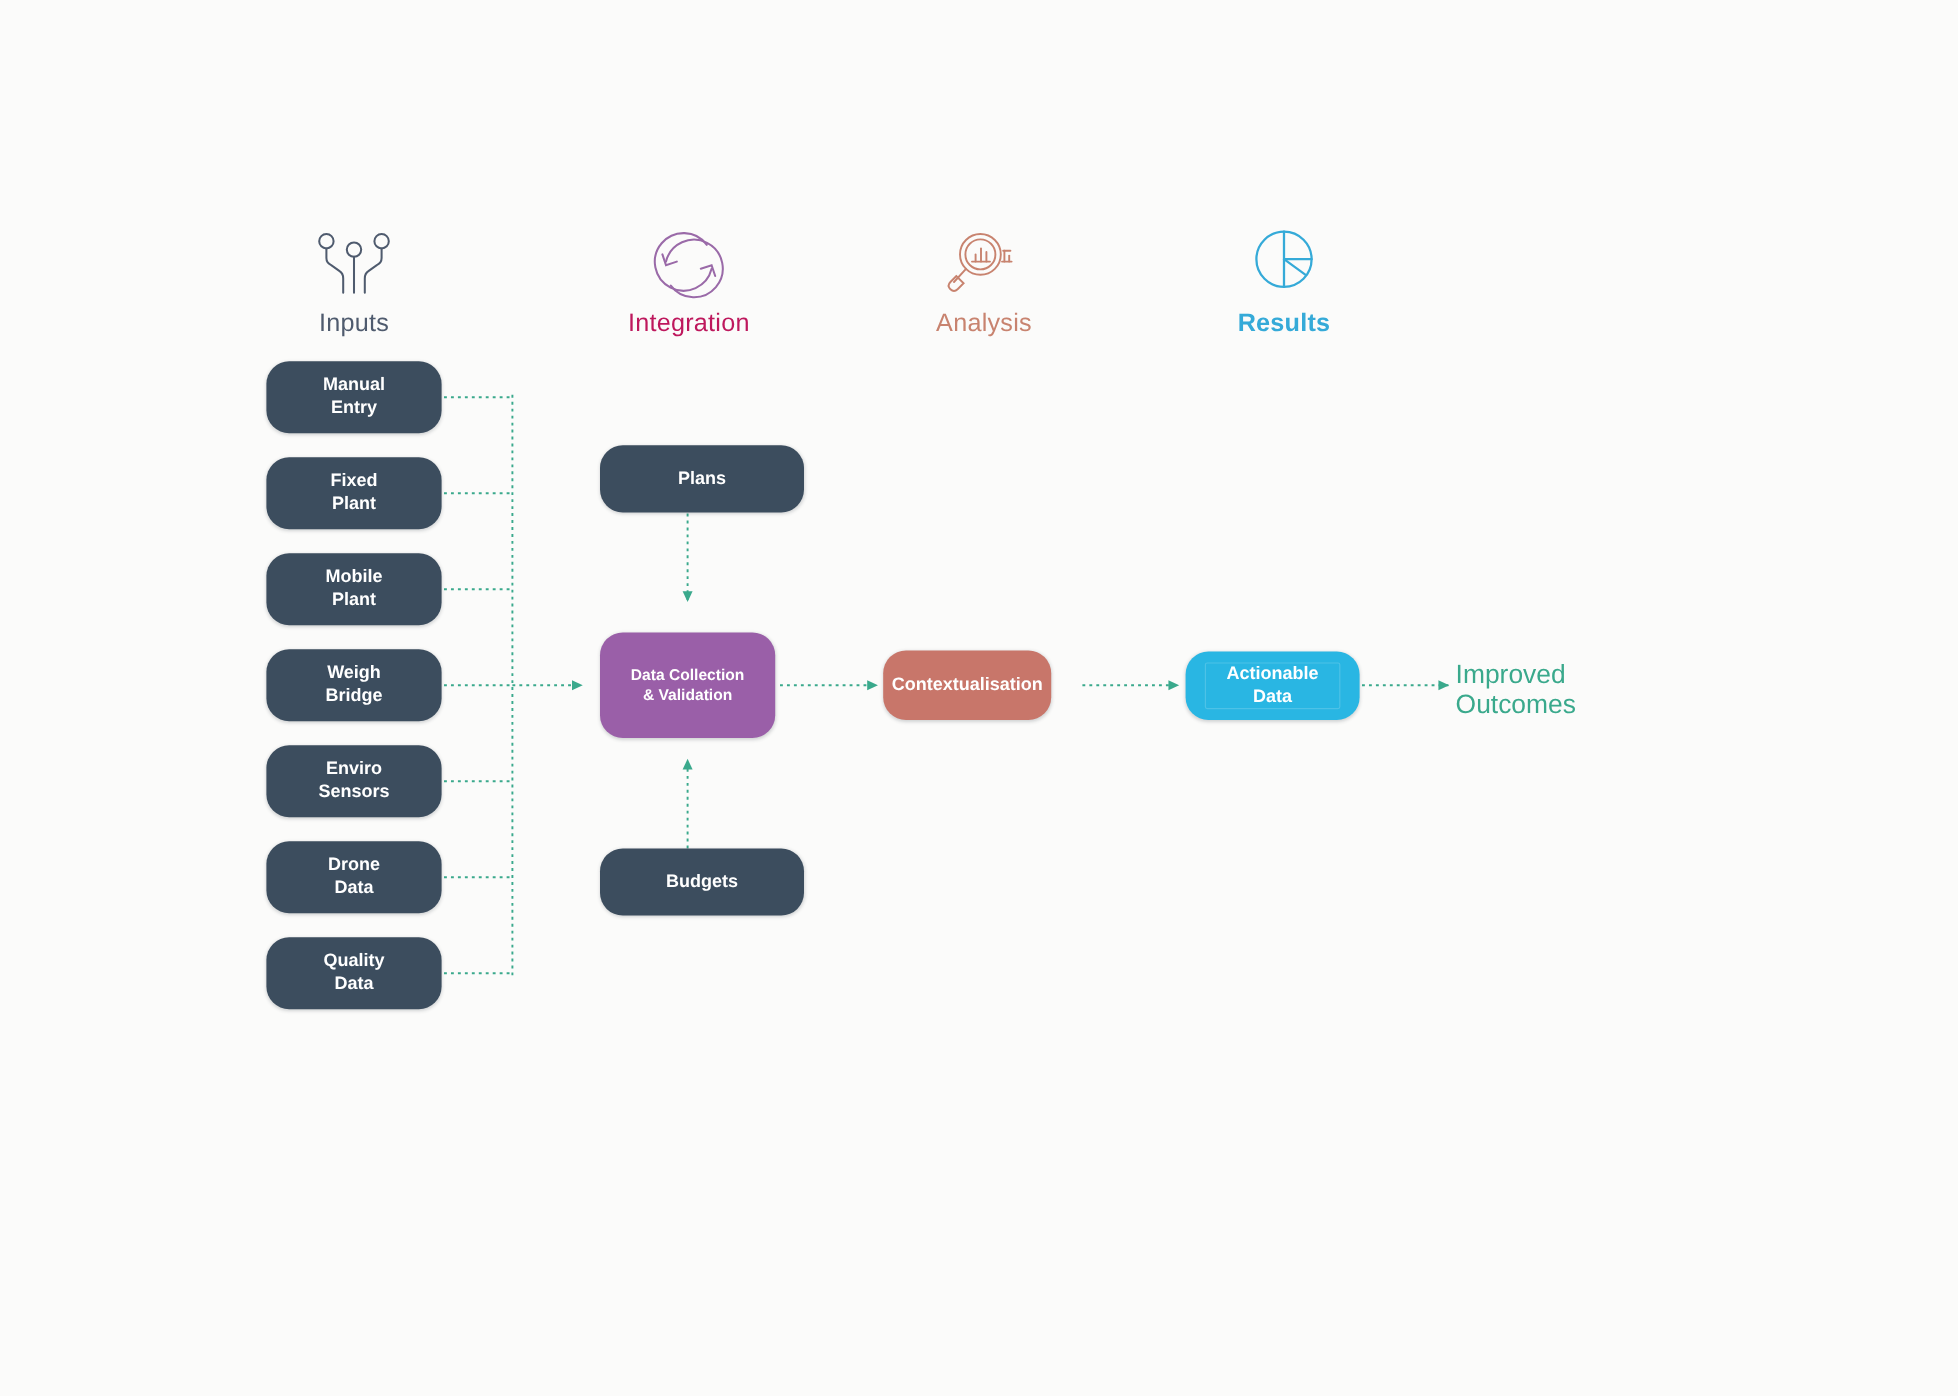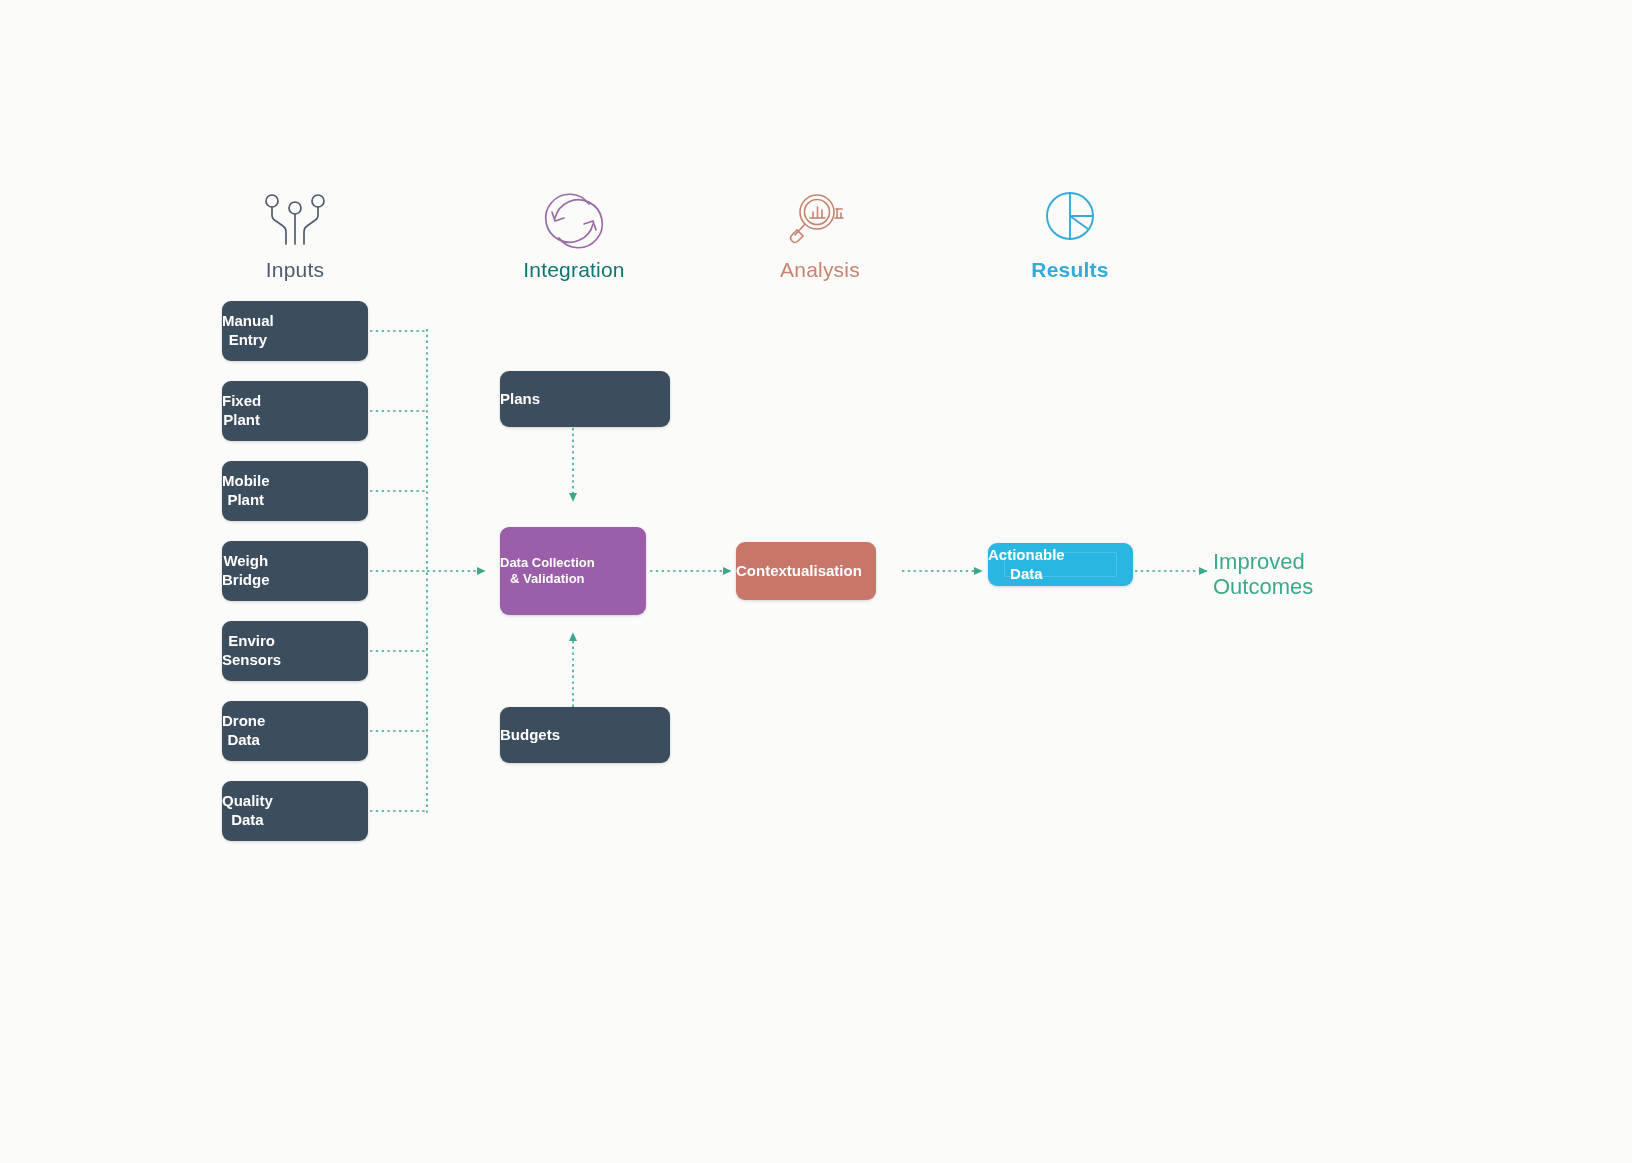--- a/index.html
+++ b/index.html
@@ -32,31 +32,32 @@
     height: 62px;
     display: block;
   }
   .col-head .cap {
     margin-top: 6px;
     font-size: 21px;
     letter-spacing: .2px;
     white-space: nowrap;
   }
   .cap-inputs     { color: #4f5b6e; }
-  .cap-integration{ color: #0f766e; }
+  .cap-integration{ color: #be185d; }
   .cap-analysis   { color: #c8836f; }
   .cap-results    { color: #35aad8; font-weight: bold; }
 
   
   .node {
     position: absolute;
-    border-radius: 9px;
+    border-radius: 19px;
     box-sizing: border-box;
     display: flex;
     align-items: center;
+    justify-content: center;
     text-align: center;
     color: #ffffff;
     font-weight: bold;
     line-height: 1.25;
     box-shadow: 0 1px 3px rgba(40,50,62,.20);
   }
   .node.slate  { background: #3c4d5e; }
   .node.purple { background: #9a5fa8; }
   .node.salmon { background: #c8766a; }
   .node.cyan   { background: #29b6e3; }
@@ -227,21 +228,21 @@
   </div>
 
   <div class="node slate mid-node" style="top:707px;">
     <span class="txt" style="white-space: pre-line;">Budgets</span>
   </div>
 
   <div class="node salmon" style="left:736px; top:542px; width:140px; height:58px; font-size:15px;">
     <span class="txt" style="white-space: pre-line;">Contextualisation</span>
   </div>
 
-  <div class="node cyan" style="left:988px; top:543px; width:145px; height:43px; font-size:15px;">
+  <div class="node cyan" style="left:988px; top:543px; width:145px; height:57px; font-size:15px;">
     <span class="txt" style="white-space: pre-line;">Actionable
 Data</span>
   </div>
 
   <div class="outcome" style="left: 1213px; top: 549px; white-space: pre-line;">Improved
 Outcomes</div>
 
 </div>
 
 </body></html>

